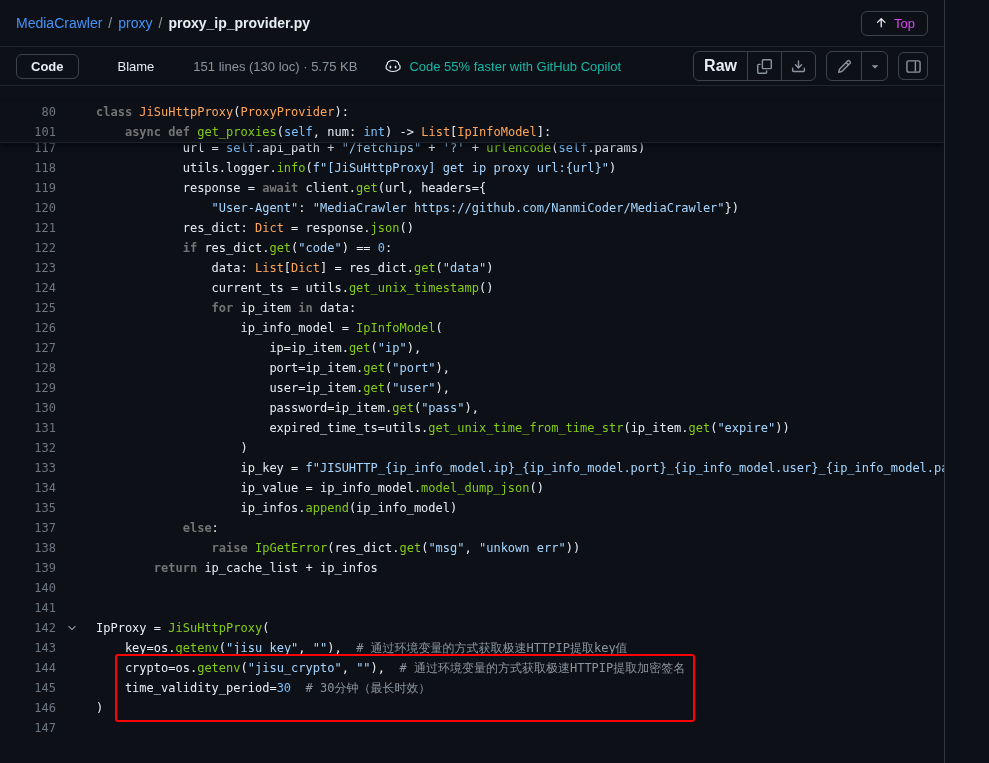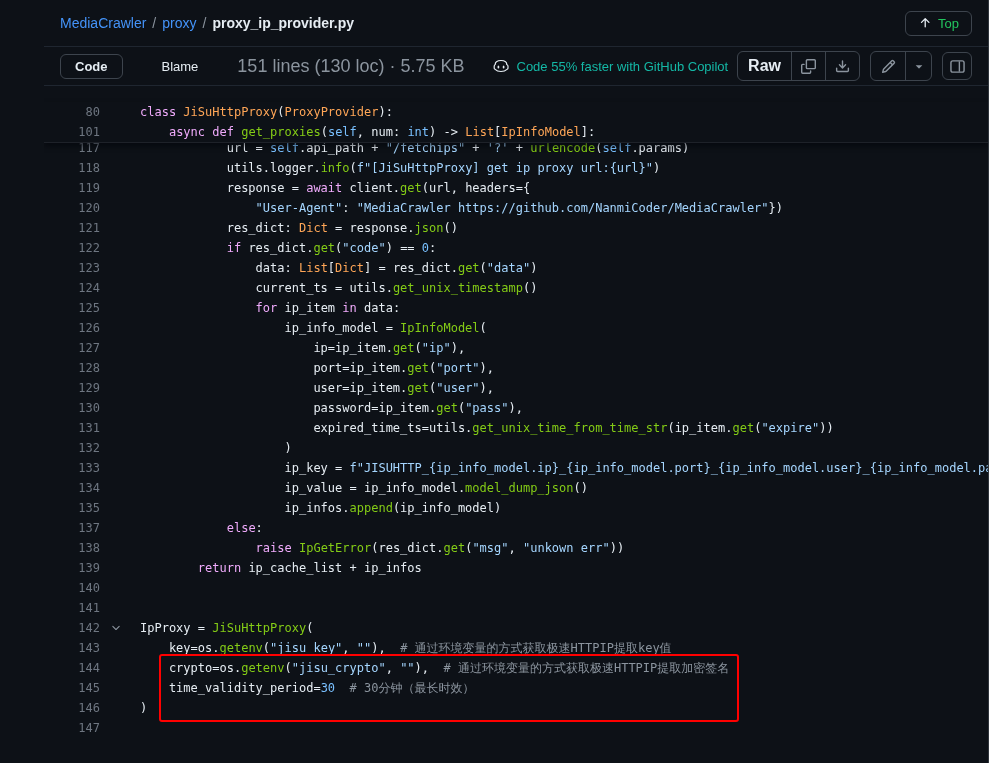--- a/index.html
+++ b/index.html
@@ -1,37 +1,37 @@
 <!DOCTYPE html>
 <html><head>
 <meta charset="utf-8">
 <style>
   * { margin:0; padding:0; box-sizing:border-box; }
   html,body { width:989px; height:763px; overflow:hidden; background:#0d1117;
               font-family:"Liberation Sans", sans-serif; color:#e6edf3; }
-  .app { display:flex; width:821px; height:763px;margin-left:44px; }
+  .app { display:flex; width:821px; height:763px; }
   .main { flex:0 0 945px; width:945px; display:flex; flex-direction:column; border-right:1px solid #30363d; }
 
   
   .hdr { height:46px; display:flex; align-items:center; justify-content:space-between; padding:0 16px; }
   .breadcrumb { font-size:14px; display:flex; align-items:center; gap:6px; white-space:nowrap; }
   .breadcrumb a { color:#4493f8; text-decoration:none; cursor:pointer; }
   .breadcrumb .sep { color:#8b949e; }
   .breadcrumb .file { color:#e6edf3; font-weight:600; }
   .top-btn { display:flex; align-items:center; gap:6px; background:transparent; border:1px solid #3d444d;
-             border-radius:6px; color:#22c55e; font-size:13px; padding:4px 12px; cursor:pointer; font-family:inherit; }
+             border-radius:6px; color:#d946ef; font-size:13px; padding:4px 12px; cursor:pointer; font-family:inherit; }
 
   
   .toolbar { height:40px; display:flex; align-items:center; padding:0 16px;
              border-top:1px solid #1f2630; border-bottom:1px solid #1f2630; }
   .tabs { display:flex; gap:24px; }
   .tab { background:transparent; border:1px solid transparent; color:#e6edf3; font-size:13px;
          padding:4px 14px; border-radius:6px; cursor:pointer; font-family:inherit; }
   .tab.selected { border-color:#3d444d; background:#0d1117; font-weight:600; }
-  .meta { margin-left:24px; color:#8b949e; font-size:18px; white-space:nowrap; }
+  .meta { margin-left:24px; color:#8b949e; font-size:13px; white-space:nowrap; }
   .copilot { margin-left:28px; display:flex; align-items:center; gap:8px; font-size:13px; color:#14b8a6; cursor:pointer; white-space:nowrap; }
   .actions { margin-left:auto; display:flex; align-items:center; gap:10px; }
   .btn-group { display:flex; border:1px solid #3d444d; border-radius:6px; overflow:hidden; }
   .btn { height:28px; display:flex; align-items:center; justify-content:center; background:transparent;
          border:none; border-left:1px solid #3d444d; color:#e6edf3; font-size:16px; font-weight:600;
          padding:0 10px; cursor:pointer; font-family:inherit; }
   .btn:first-child { border-left:none; }
   .btn.icon { width:34px; padding:0; }
   .btn.caret { width:26px; }
   .btn.single { border:1px solid #3d444d; border-radius:6px; width:30px; }
@@ -40,21 +40,21 @@
   
   .code-area { position:relative; flex:1; overflow:hidden; background:#0d1117;
                font-family:"DejaVu Sans Mono", monospace; font-size:12px; }
   .code-scroll { position:absolute; top:32px; left:0; right:0; }
   .sticky { position:absolute; top:16px; left:0; right:0; background:#0d1117;
             box-shadow:0 3px 5px rgba(1,4,9,0.55); border-bottom:1px solid rgba(110,118,129,0.18); }
   .cl { display:flex; height:20px; line-height:20px; }
   .ln { flex:0 0 56px; width:56px; text-align:right; color:#6e7681; cursor:pointer; }
   .fold { flex:0 0 40px; width:40px; display:flex; align-items:center; padding-left:10px; color:#8b949e; }
   .ct { flex:1; white-space:pre; overflow:hidden; }
-  .tk-k { color:#f0abfc; } .tk-f { color:#84cc16; } .tk-s { color:#a5d6ff; }
+  .tk-k { color:#737373;font-weight:bold; } .tk-f { color:#84cc16; } .tk-s { color:#a5d6ff; }
   .tk-c { color:#79c0ff; } .tk-v { color:#ffa657; } .tk-m { color:#8b949e; } .tk-p { color:#e6edf3; }
   .redbox { position:absolute; left:115px; top:568px; width:580px; height:68px;
             border:2px solid #ff0000; border-radius:3px; pointer-events:none; }
 
   
   .side { flex:1; position:relative; overflow:hidden; background:#0d1117; }
   .sp-inner { position:absolute; top:0; left:0; width:300px; padding:12px 0 0 14px; }
   .sp-title { font-size:14px; font-weight:600; color:#e6edf3; }
   .sp-desc { margin-top:8px; width:270px; font-size:12px; line-height:16px; color:#9198a1; }
   .sp-filter { margin-top:10px; width:270px; height:28px; border:1px solid #3d444d; border-radius:6px;

